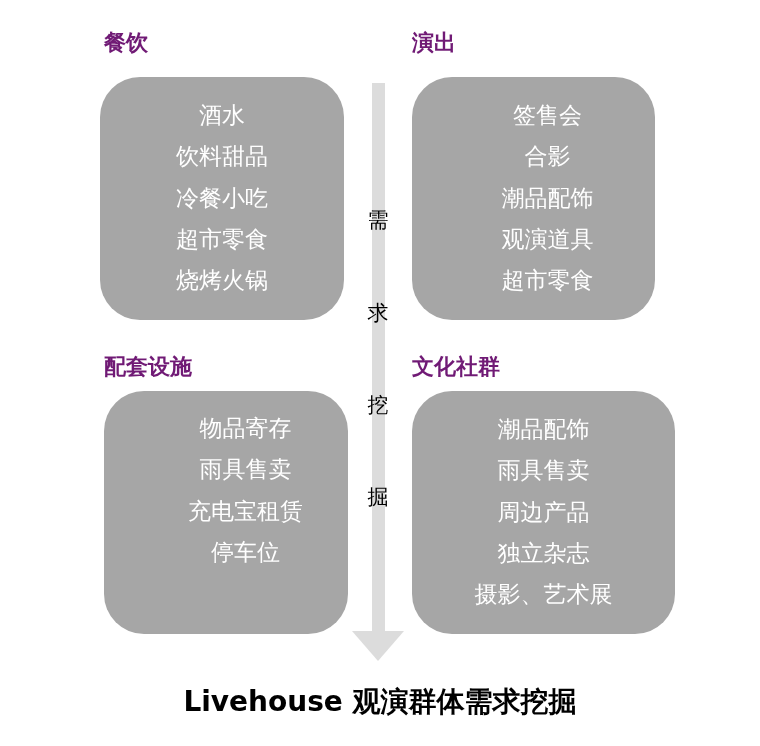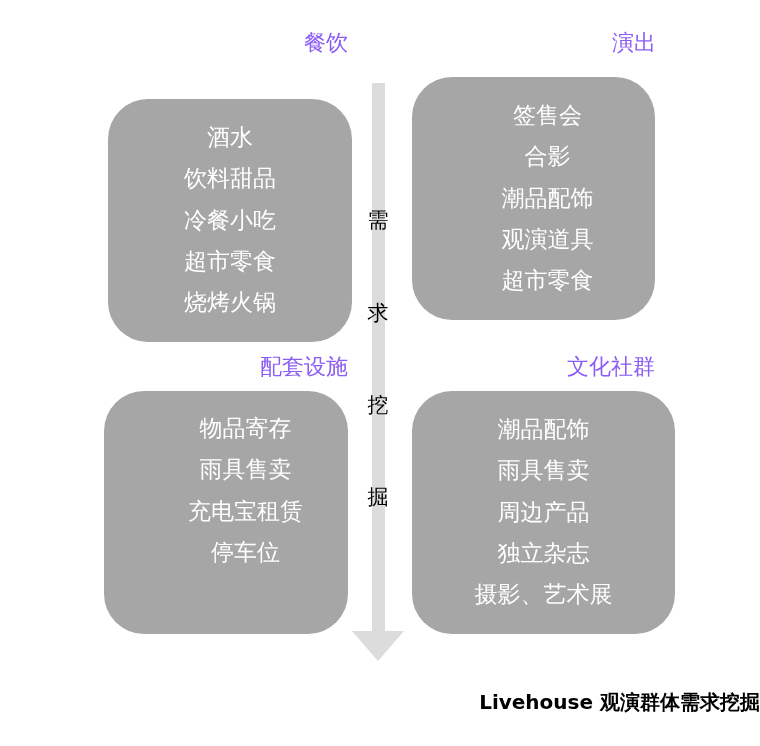--- a/index.html
+++ b/index.html
@@ -1,44 +1,44 @@
 <!DOCTYPE html>
 <html><head>
 <meta charset="utf-8">
 <style>
   html, body { margin:0; padding:0; background:#ffffff; }
   body { width:760px; height:746px; position:relative; overflow:hidden;
          font-family: "DejaVu Sans", "Liberation Sans", sans-serif; }
-  .heading { position:absolute; width:244px; text-align:right; font-weight:normal;
-             font-size:22px; color:#8b5cf6; line-height:26px; }
+  .heading { position:absolute; width:244px; text-align:left; font-weight:bold;
+             font-size:22px; color:#701a75; line-height:26px; }
   .box { position:absolute; width:244px; height:243px; background:#a6a6a6;
          border-radius:40px; box-sizing:border-box; }
   .items { position:absolute; left:0; right:0; text-align:center; color:#ffffff;
            font-size:23px; }
   .items div { height:41.3px; line-height:41.3px; white-space:nowrap; }
   .shaft { position:absolute; left:372px; top:83px; width:13px; height:550px; background:#dcdcdc; }
   .head { position:absolute; left:352px; top:631px; width:0; height:0;
           border-left:26px solid transparent; border-right:26px solid transparent;
           border-top:30px solid #dcdcdc; }
   .vchar { position:absolute; left:363px; width:30px; text-align:center; font-size:21px; color:#000; line-height:24px; }
-  .title { position:absolute; left:0; width:760px; top:687px; text-align:right; font-weight:bold;
-           font-size:20px; color:#000; line-height:30px; }
+  .title { position:absolute; left:0; width:760px; top:687px; text-align:center; font-weight:bold;
+           font-size:28px; color:#000; line-height:30px; }
 </style>
 </head>
 <body>
 
 <div class="shaft"></div>
 <div class="head"></div>
 <div class="vchar" style="top:208px">需</div>
 <div class="vchar" style="top:301px">求</div>
 <div class="vchar" style="top:393px">挖</div>
 <div class="vchar" style="top:485px">掘</div>
 
 <div class="heading" style="left:104px; top:30px;">餐饮</div>
-<div class="box" style="left:108px; top:77px;margin-top:22px;">
+<div class="box" style="left:100px; top:77px;">
   <div class="items" style="top:18px;">
     <div>酒水</div>
     <div>饮料甜品</div>
     <div>冷餐小吃</div>
     <div>超市零食</div>
     <div>烧烤火锅</div>
   </div>
 </div>
 
 <div class="heading" style="left:412px; top:30px;">演出</div>

